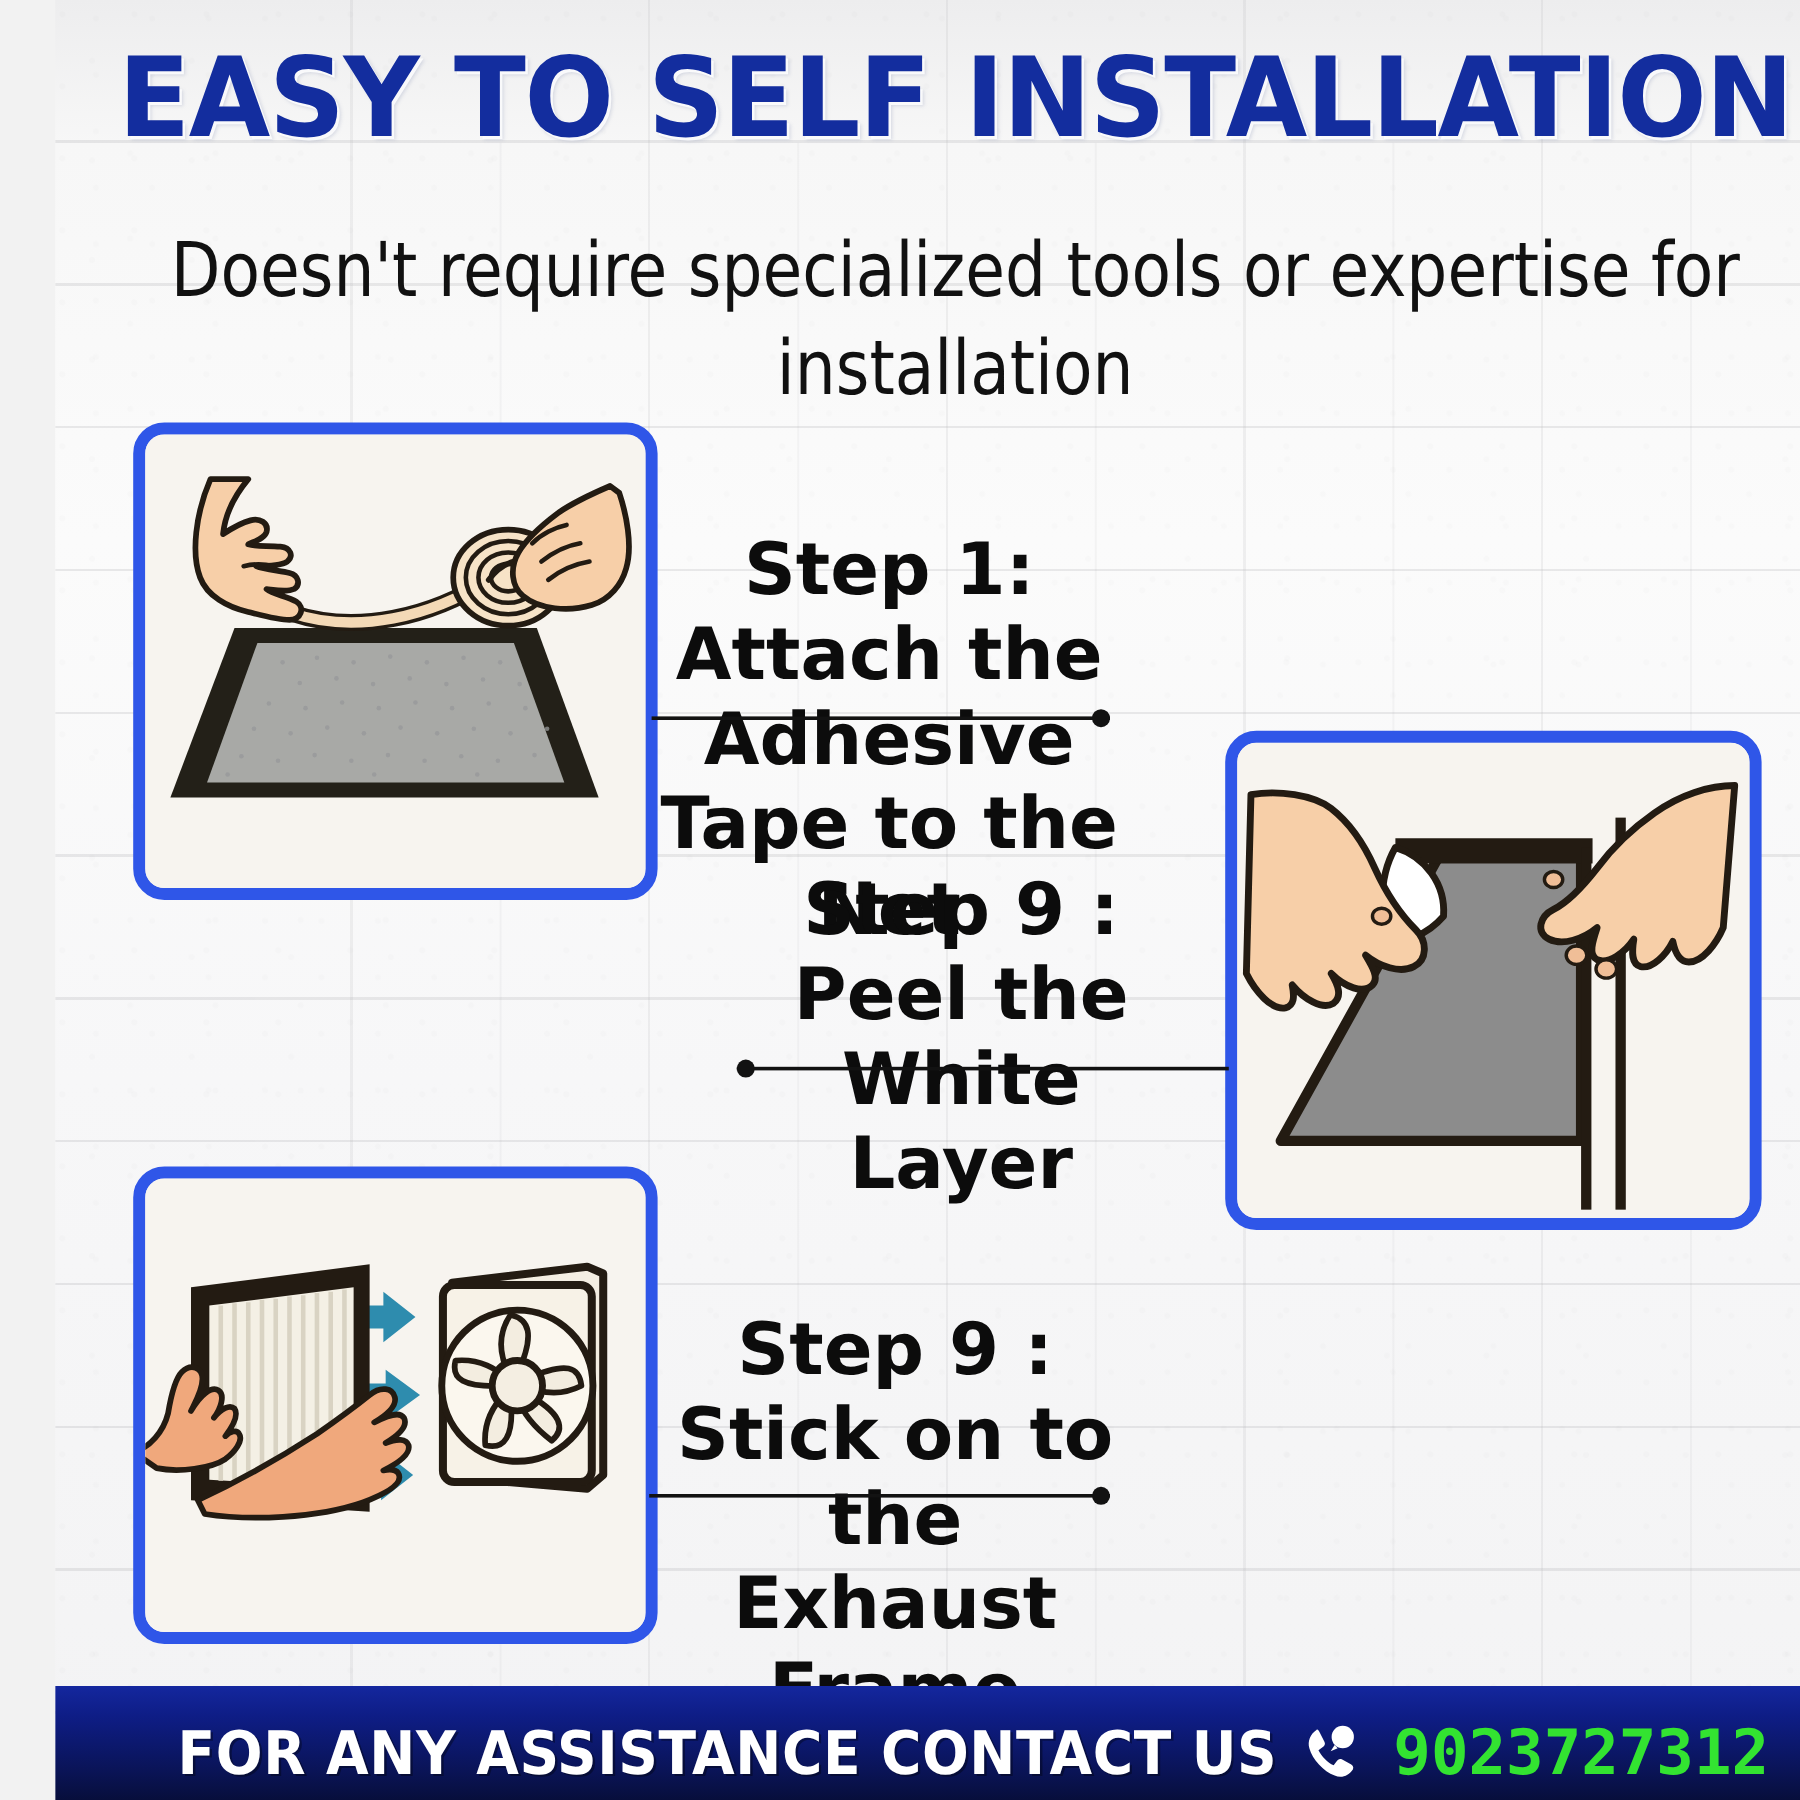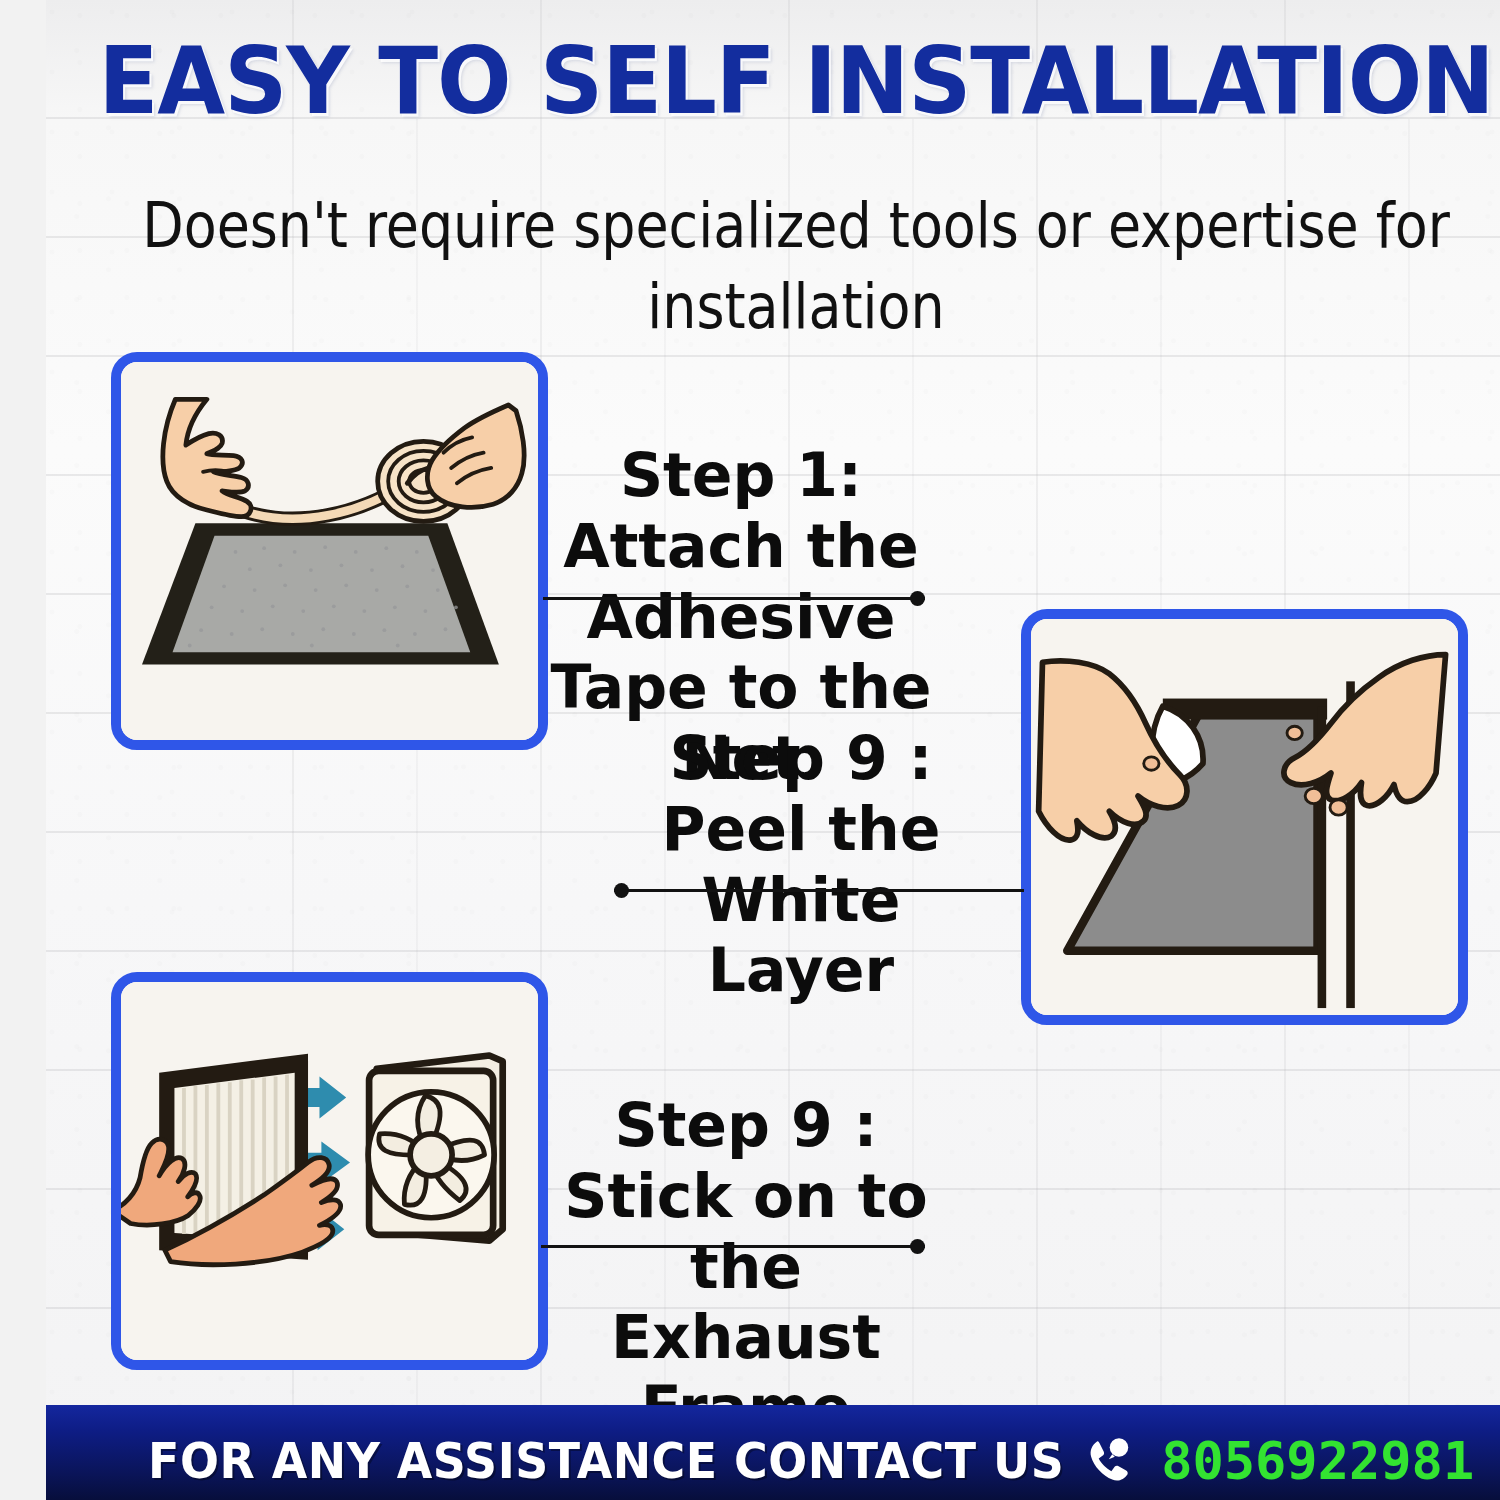--- a/index.html
+++ b/index.html
@@ -398,16 +398,16 @@
   <div id="contact-bar">
     <span id="contact-text">FOR ANY ASSISTANCE CONTACT US</span>
     <svg id="phone-icon" viewBox="0 0 64 64">
       <path d="M19,9 C13,13 10,20 12,27 C15,38 26,50 37,54 C44,57 51,54 55,48
                C56,46 55,44 53,43 L44,38 C42,37 40,38 39,40 L36,44
                C30,41 24,35 21,29 L25,26 C27,25 28,23 27,21 L22,11
                C21,9 20,8 19,9 Z" fill="#FFFFFF"></path>
       <circle cx="45" cy="16" r="11" fill="#FFFFFF"></circle>
       <path d="M37,24 L33,30 L40,27 Z" fill="#FFFFFF"></path>
     </svg>
-    <span id="contact-number">8056922981</span>
+    <span id="contact-number">9023727312</span>
   </div>
 
 </div>
 
 </body></html>

